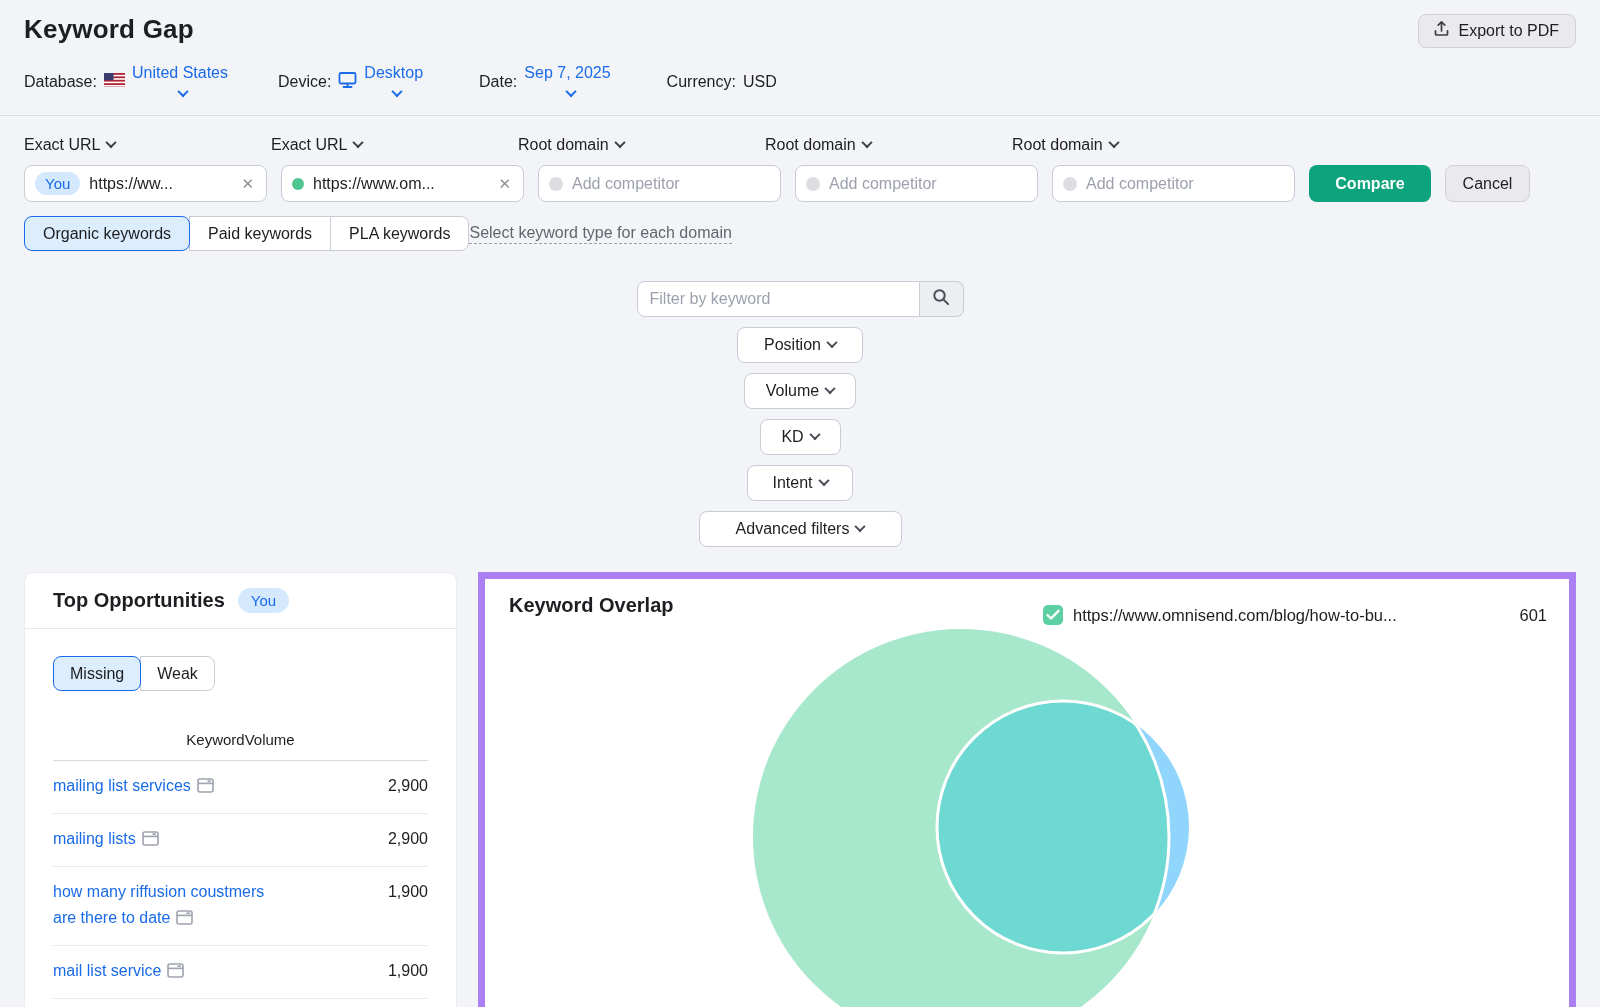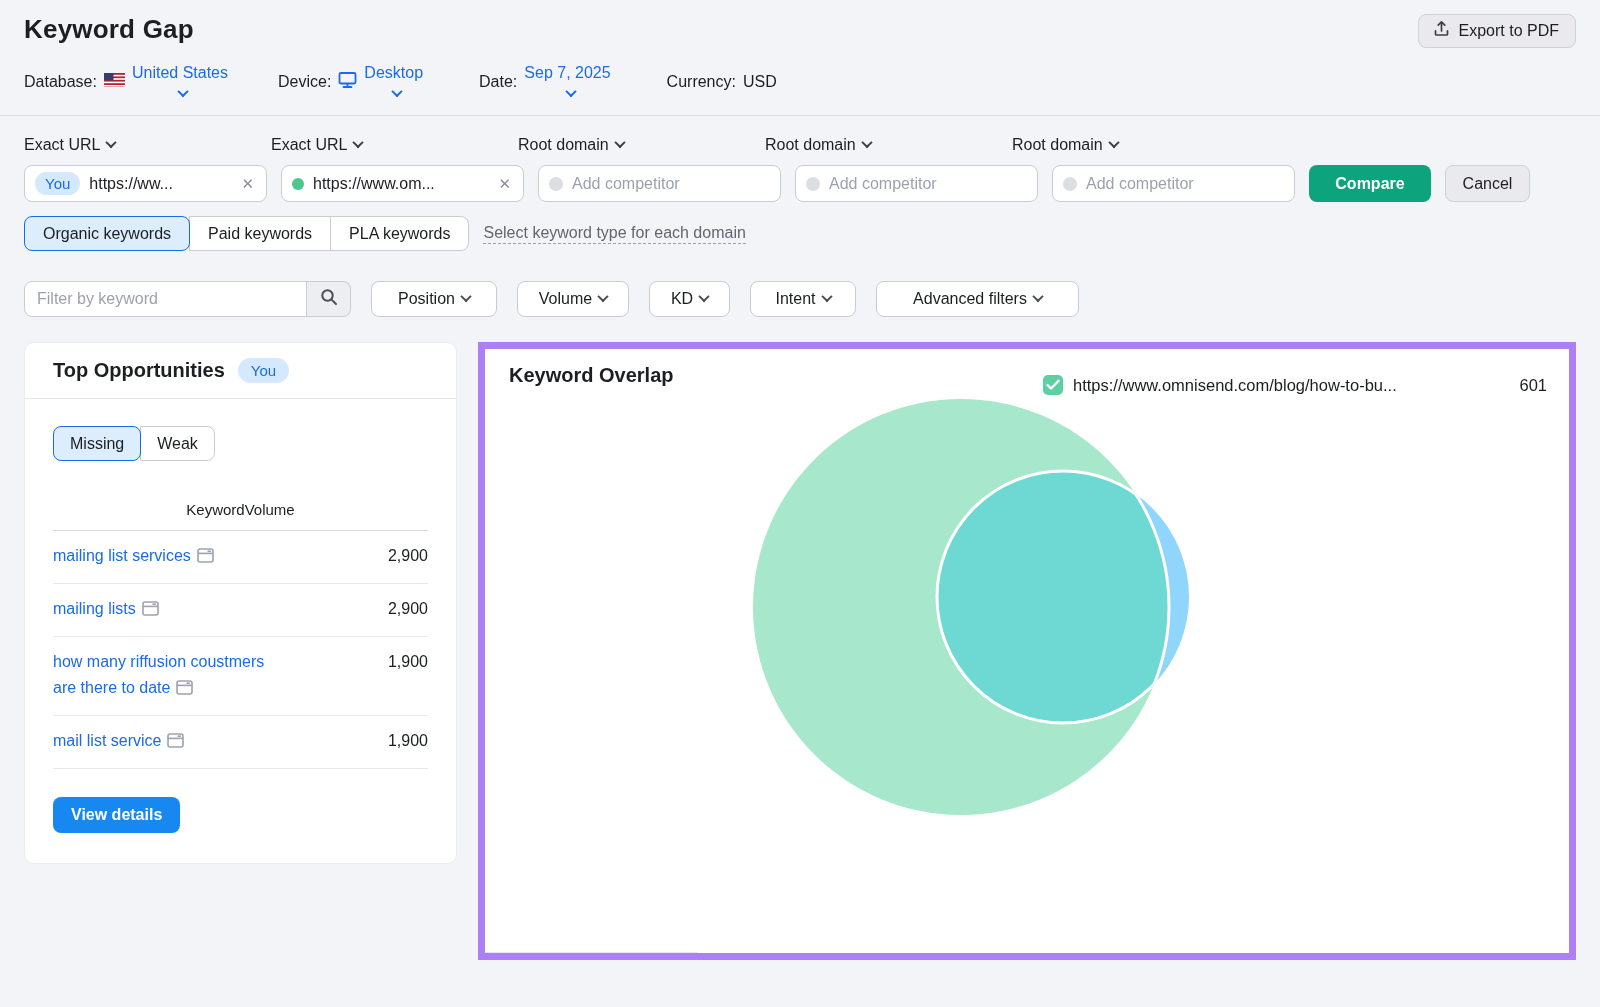--- a/index.html
+++ b/index.html
@@ -64,25 +64,25 @@
   .seg-group { display:flex; }
   .seg-btn {
     background:#fff; border:1px solid #C9CCD5; padding:6px 18px; height:35px;
     font-size:16px; color:#1C1E21; cursor:pointer; margin-left:-1px; position:relative;
     font-family:Liberation Sans, sans-serif;
   }
   .seg-btn:first-child { border-radius:8px 0 0 8px; margin-left:0; }
   .seg-btn:last-child { border-radius:0 8px 8px 0; }
   .seg-btn.active { background:#DCEDFE; border:1px solid #1A6BE8; z-index:2; border-radius:8px; }
   .dashed-link {
-    margin-left:14px; color:#62666E; cursor:pointer;
+    color:#62666E; cursor:pointer;
     border-bottom:1px dashed #9CA1AD; padding-bottom:1px;
   }
   
-  .filter-bar { display:flex; gap:20px; padding:0 24px; margin-top:30px; align-items:center; }
+  .filter-bar { display:flex; gap:10px; padding:0 24px; margin-top:30px; align-items:center;flex-direction:column; }
   .kw-search { display:flex; width:327px; height:36px; }
   .kw-search input {
     flex:1; border:1px solid #C9CCD5; border-radius:8px 0 0 8px; padding:0 12px;
     font-size:16px; outline:none; font-family:"Liberation Sans",sans-serif; color:#1C1E21;
   }
   .kw-search input::placeholder { color:#9CA1AD; }
   .search-btn {
     width:44px; border:1px solid #C9CCD5; border-left:none; border-radius:0 8px 8px 0;
     background:#EDEEF1; display:flex; align-items:center; justify-content:center; cursor:pointer;
   }

